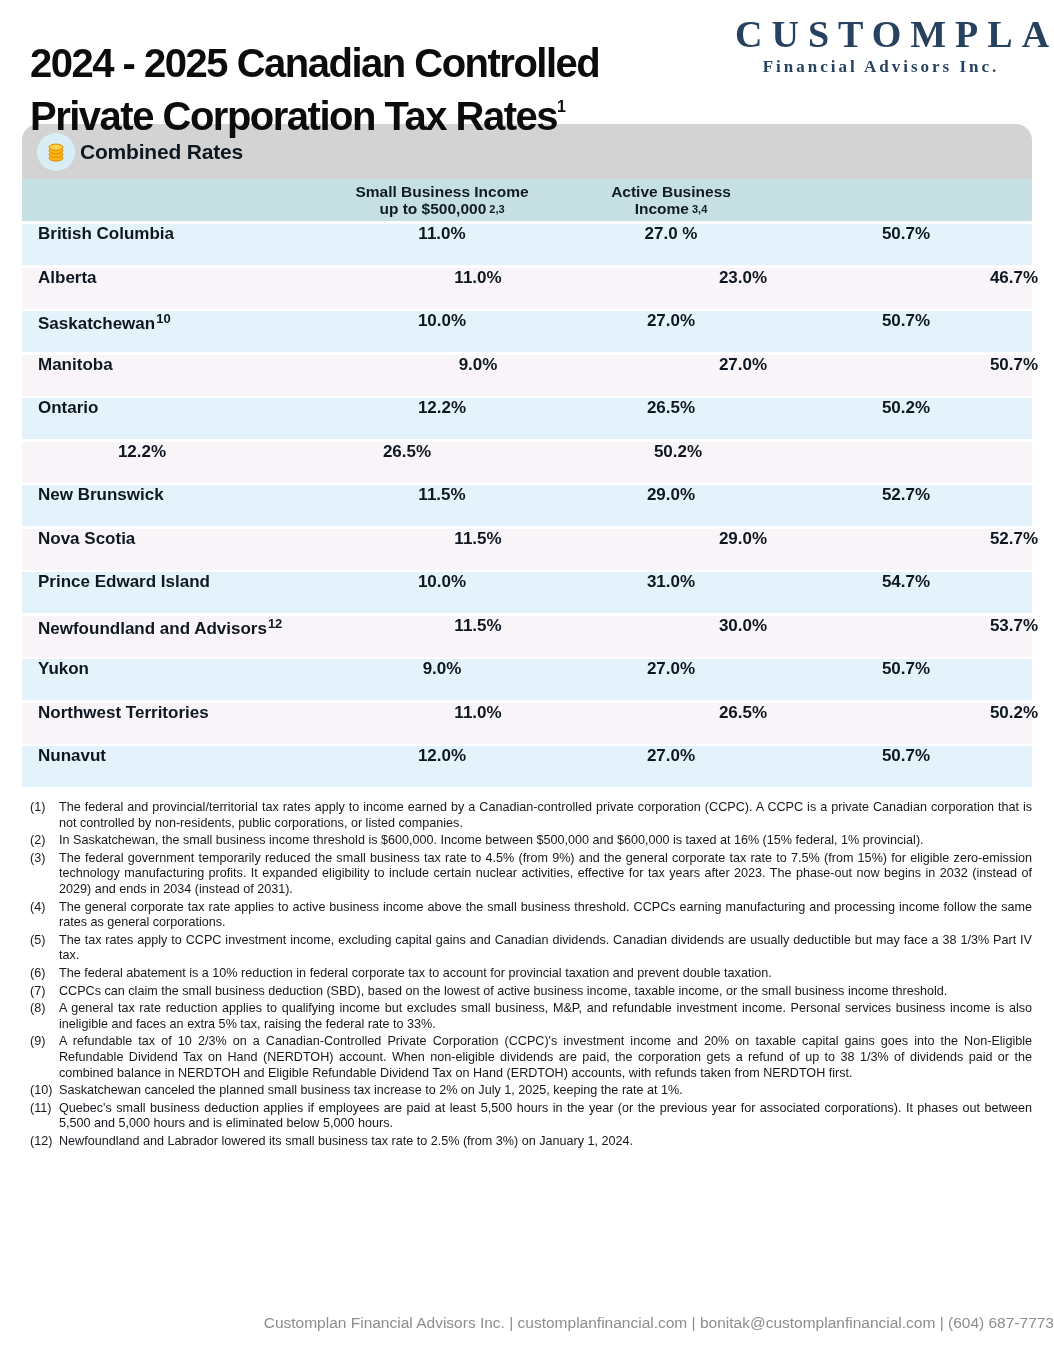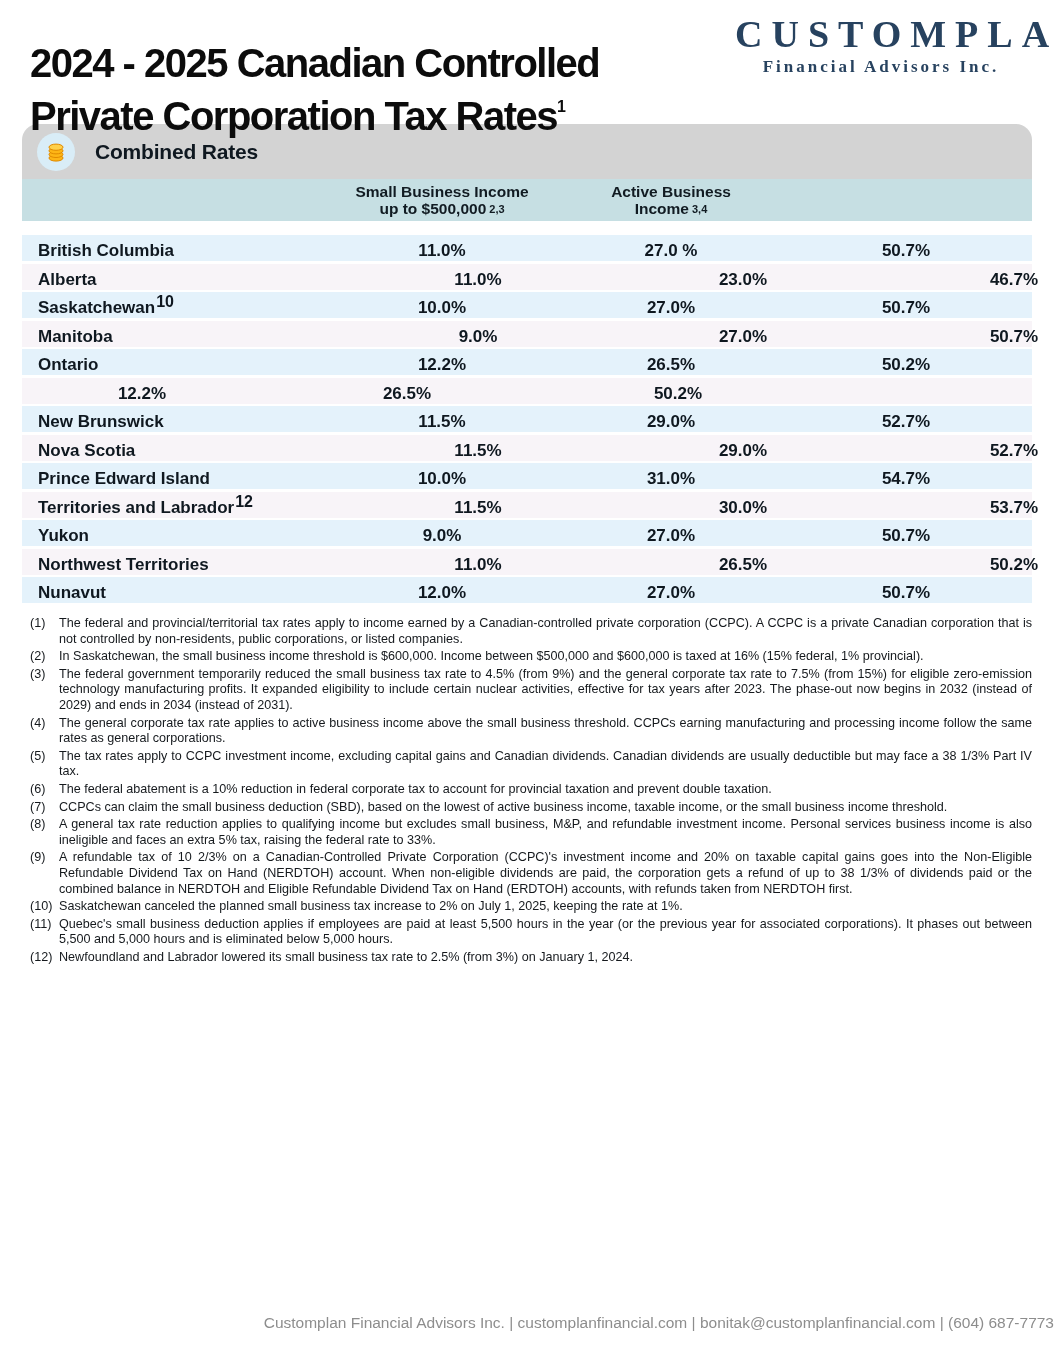--- a/index.html
+++ b/index.html
@@ -36,21 +36,21 @@
   .logo-sub { font-size: 17px; letter-spacing: 3px; margin-top: 1px; font-weight: 600; }
 
   
   .rates-card { margin: 0 22px; }
   .section-header {
     background: var(--band-gray, #d3d3d3);
     height: 55px;
     border-radius: 16px 16px 0 0;
     display: flex;
     align-items: center;
-    gap: 20px;
+    gap: 5px;
     padding-left: 15px;
   }
   .coin-badge {
     width: 38px; height: 38px;
     border-radius: 50%;
     background: var(--badge-blue, #d9edf7);
     display: flex; align-items: center; justify-content: center;
     flex: 0 0 38px;
   }
   .section-title { font-size: 21px; font-weight: bold; color: #0f1820; letter-spacing: -0.2px; }
@@ -58,41 +58,41 @@
   .table-header {
     background: var(--header-teal, #c6dfe3);
     height: 42px;
     display: flex;
     align-items: center;
     font-weight: bold;
     font-size: 15.5px;
     line-height: 17px;
     color: #111b22;
     text-align: center;
-    margin-bottom: 14px;
+    margin-bottom: 3px;
   }
   .col-province { flex: 0 0 300px; text-align: left; padding-left: 16px; }
   .col-small    { flex: 0 0 240px; }
   .col-active   { flex: 0 0 218px; }
   .col-invest   { flex: 0 0 252px; }
   .hsup { font-size: 11px; font-weight: bold; margin-left: 3px; vertical-align: 1px; }
 
   .rate-row {
     display: flex;
-    align-items: flex-end;
-    height: 26px;
+    align-items: flex-start;
+    height: 41px;
     margin-bottom: 2.5px;
     font-size: 17px;
     font-weight: bold;
     color: #0f1820;
     text-align: center;
   }
   .rate-row.blue { background: var(--row-blue, #e4f2fb); }
   .rate-row.pink { background: var(--row-pink, #f8f4f8); gap: 36px; }
-  .row-sup { font-size: 16px; vertical-align: 6px; margin-left: 1px; margin-top: 12px; }
+  .row-sup { font-size: 13px; vertical-align: 6px; margin-left: 1px; margin-top: 12px; }
 
   
   .footnotes { margin: 13px 22px 0 30px; color: #15191d; }
   .footnote { display: flex; margin-bottom: 2px; font-size: 12.6px; line-height: 15.6px; }
   .fn-num { flex: 0 0 29px; }
   .fn-text { flex: 1; text-align: justify; }
 
   
   .page-footer {
     position: absolute;
@@ -189,21 +189,21 @@
     <div class="col-active">29.0%</div>
     <div class="col-invest">52.7%</div>
   </div>
         <div class="rate-row blue">
     <div class="col-province"><span>Prince Edward Island</span></div>
     <div class="col-small">10.0%</div>
     <div class="col-active">31.0%</div>
     <div class="col-invest">54.7%</div>
   </div>
         <div class="rate-row pink">
-    <div class="col-province"><span>Territories and Labrador</span><sup class="row-sup">12</sup></div>
+    <div class="col-province"><span>Newfoundland and Advisors</span><sup class="row-sup">12</sup></div>
     <div class="col-small">11.5%</div>
     <div class="col-active">30.0%</div>
     <div class="col-invest">53.7%</div>
   </div>
         <div class="rate-row blue">
     <div class="col-province"><span>Yukon</span></div>
     <div class="col-small">9.0%</div>
     <div class="col-active">27.0%</div>
     <div class="col-invest">50.7%</div>
   </div>

